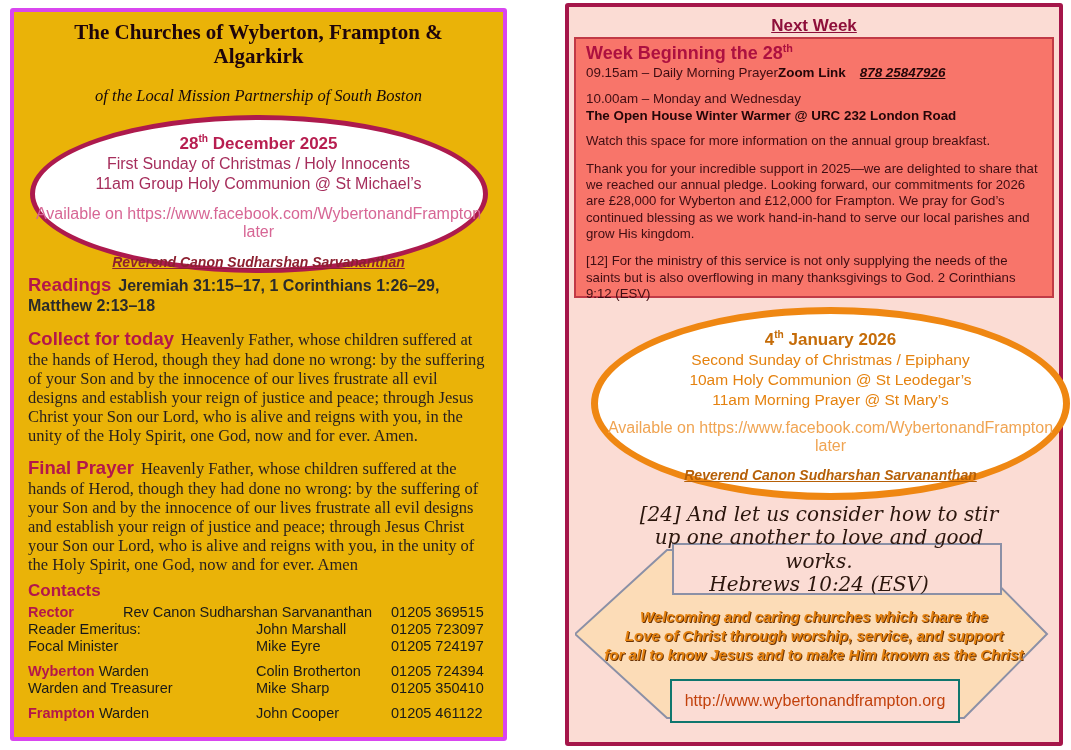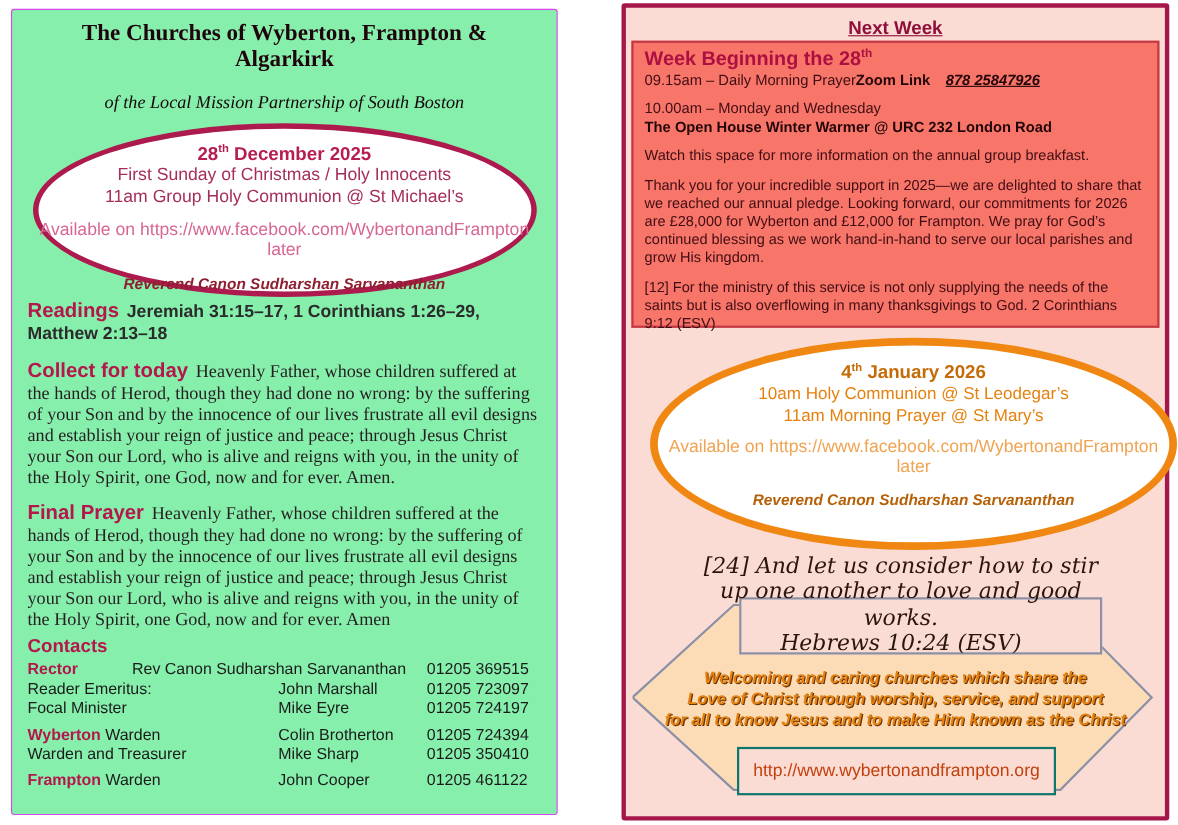--- a/index.html
+++ b/index.html
@@ -1,31 +1,31 @@
 <!DOCTYPE html>
 <html><head>
 <meta charset="utf-8">
 <style>
   html,body{margin:0;padding:0;background:#ffffff;}
   .canvas{position:relative;width:1071px;height:750px;background:#ffffff;font-family:"Liberation Sans",sans-serif;overflow:hidden;}
 
   
   .panel-left{position:absolute;left:10px;top:8px;width:497px;height:733px;box-sizing:border-box;
-    border:1px solid #d946ef;border-radius:3px;background:#86efac;}
+    border:4px solid #d946ef;border-radius:3px;background:#eab308;}
   .lp-title{margin-top:8px;padding:0 38px;text-align:center;font-family:"Liberation Serif",serif;
     font-weight:bold;font-size:21px;line-height:1.15;color:#1e050c;}
   .lp-subtitle{margin-top:18px;text-align:center;font-family:"Liberation Serif",serif;
     font-style:italic;font-size:16.5px;color:#15080a;}
   .lp-oval{margin:9px auto 0;width:458px;height:158px;box-sizing:border-box;background:#ffffff;
     border:5px solid #ad1a4d;border-radius:50%;text-align:center;padding-top:13px;}
   .oval-date{font-size:17px;font-weight:bold;color:#b71e50;}
   .oval-date sup{font-size:0.6em;}
   .oval-line{font-size:16px;line-height:1.25;color:#a62e5c;}
   .oval-avail{margin-top:11px;font-size:16px;color:#d76695;}
-  .oval-minister{margin-top:13px;font-size:14px;font-weight:bold;font-style:italic;color:#8d2030;}
+  .oval-minister{margin-top:13px;font-size:14px;font-weight:bold;font-style:italic;color:#8d2030;text-decoration:underline;}
   .lp-body{padding:0 14px;}
   .inline-label{font-family:"Liberation Sans",sans-serif;font-weight:bold;color:#b3174b;font-size:18.5px;margin-right:7px;}
   .lp-readings{margin-top:0;font-size:16px;font-weight:bold;color:#2b2b2b;line-height:1.25;}
   .lp-prayer{margin-top:12px;font-family:"Liberation Serif",serif;font-size:16.5px;color:#261e20;line-height:1.16;}
   .lp-contacts-heading{margin-top:6px;text-align:left;font-size:17px;font-weight:bold;color:#b3174b;}
   .contacts{margin-top:3px;font-size:14.5px;color:#1a1a1a;line-height:1.2;}
   .c-row{display:flex;}
   .c-row.gap-top{margin-top:7px;}
   .c-role{width:228px;}
   .c-name{width:135px;}
@@ -137,20 +137,21 @@
       <div class="wb-line1"><span>09.15am – Daily Morning Prayer</span><span class="zoom-label">Zoom Link</span><span class="zoom-num">878 25847926</span></div>
       <div class="wb-line2">10.00am – Monday and Wednesday</div>
       <div class="wb-line3">The Open House Winter Warmer @ URC 232 London Road</div>
       <div class="wb-line4">Watch this space for more information on the annual group breakfast.</div>
       <div class="wb-para">Thank you for your incredible support in 2025—we are delighted to share that we reached our annual pledge. Looking forward, our commitments for 2026 are £28,000 for Wyberton and £12,000 for Frampton. We pray for God’s continued blessing as we work hand-in-hand to serve our local parishes and grow His kingdom.</div>
       <div class="wb-para">[12] For the ministry of this service is not only supplying the needs of the saints but is also overflowing in many thanksgivings to God. 2 Corinthians 9:12 (ESV)</div>
     </div>
 
     <div class="rp-oval">
       <div class="oval-date"><span>4</span><sup>th</sup><span> January 2026</span></div>
+      <div class="oval-line">Second Sunday of Christmas / Epiphany</div>
       <div class="oval-line">10am Holy Communion @ St Leodegar’s</div>
       <div class="oval-line">11am Morning Prayer @ St Mary’s</div>
       <div class="oval-avail">Available on https://www.facebook.com/WybertonandFrampton later</div>
       <div class="oval-minister">Reverend Canon Sudharshan Sarvananthan</div>
     </div>
 
     <svg class="rp-arrow" viewBox="0 0 474 172" xmlns="http://www.w3.org/2000/svg">
       <polygon points="0,86 92,2 92,2 389,2 472,86 389,170 92,170" fill="#fcdcb7" stroke="#8b90a6" stroke-width="2"></polygon>
     </svg>
 

